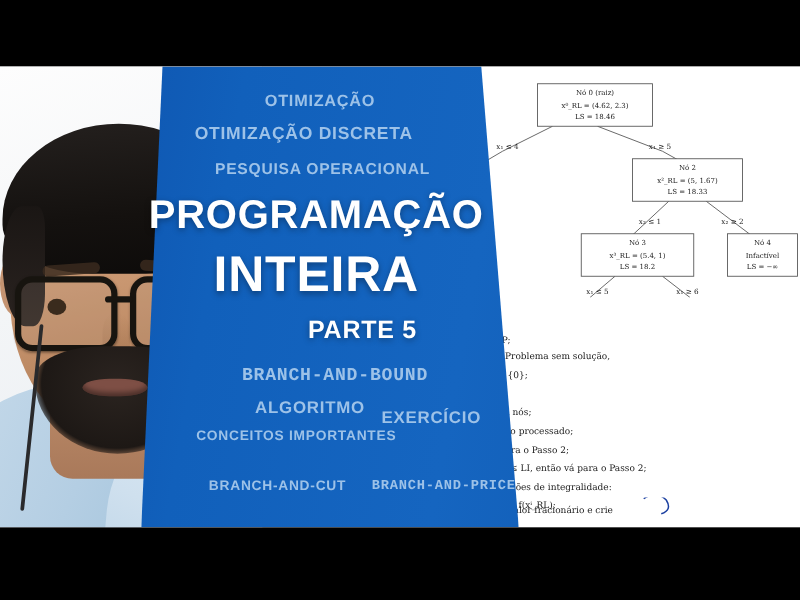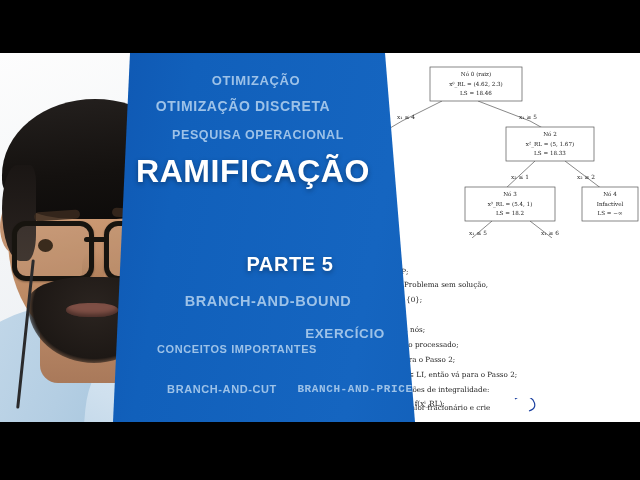--- a/index.html
+++ b/index.html
@@ -204,24 +204,26 @@
       <path d="M305 1 q10 -7 18 1 q5 8 -4 11" stroke="#1a3fa0" stroke-width="1.2" fill="none"></path>
     </svg>
 
     <div class="banner"></div>
 
     <div class="bannerTxt">
       <div class="sub" style="left:256px;top:20px;font-size:13px;">OTIMIZAÇÃO</div>
       <div class="sub" style="left:243px;top:45px;font-size:14px;">OTIMIZAÇÃO DISCRETA</div>
       <div class="sub" style="left:258px;top:75px;font-size:12.5px;">PESQUISA OPERACIONAL</div>
 
-      <div class="main" style="left:253px;top:100px;font-size:32px;">RAMIFICAÇÃO</div>
+      <div class="main" style="left:253px;top:100px;font-size:32px;">PROGRAMAÇÃO</div>
+      <div class="main" style="left:253px;top:145px;font-size:40px;">INTEIRA</div>
       <div class="main" style="left:290px;top:200px;font-size:20px;">PARTE 5</div>
 
-      <div class="kw" style="left:268px;top:240px;font-size:14.5px;">BRANCH-AND-BOUND</div>
+      <div class="kw" style="left:268px;top:240px;font-size:14.5px;font-family:Liberation Mono, monospace;">BRANCH-AND-BOUND</div>
+      <div class="kw" style="left:248px;top:265px;font-size:13.5px;">ALGORITMO</div>
       <div class="kw" style="left:345px;top:273px;font-size:13.5px;">EXERCÍCIO</div>
       <div class="kw" style="left:237px;top:290px;font-size:11px;text-align:right;">CONCEITOS IMPORTANTES</div>
       <div class="kw" style="left:222px;top:330px;font-size:11px;text-align:center;">BRANCH-AND-CUT</div>
       <div class="kw" style="left:355px;top:330px;font-size:11px;font-family:Liberation Mono, monospace;">BRANCH-AND-PRICE</div>
     </div>
 
   </div>
 
   <div class="bar barTop"></div>
   <div class="bar barBot"></div>

